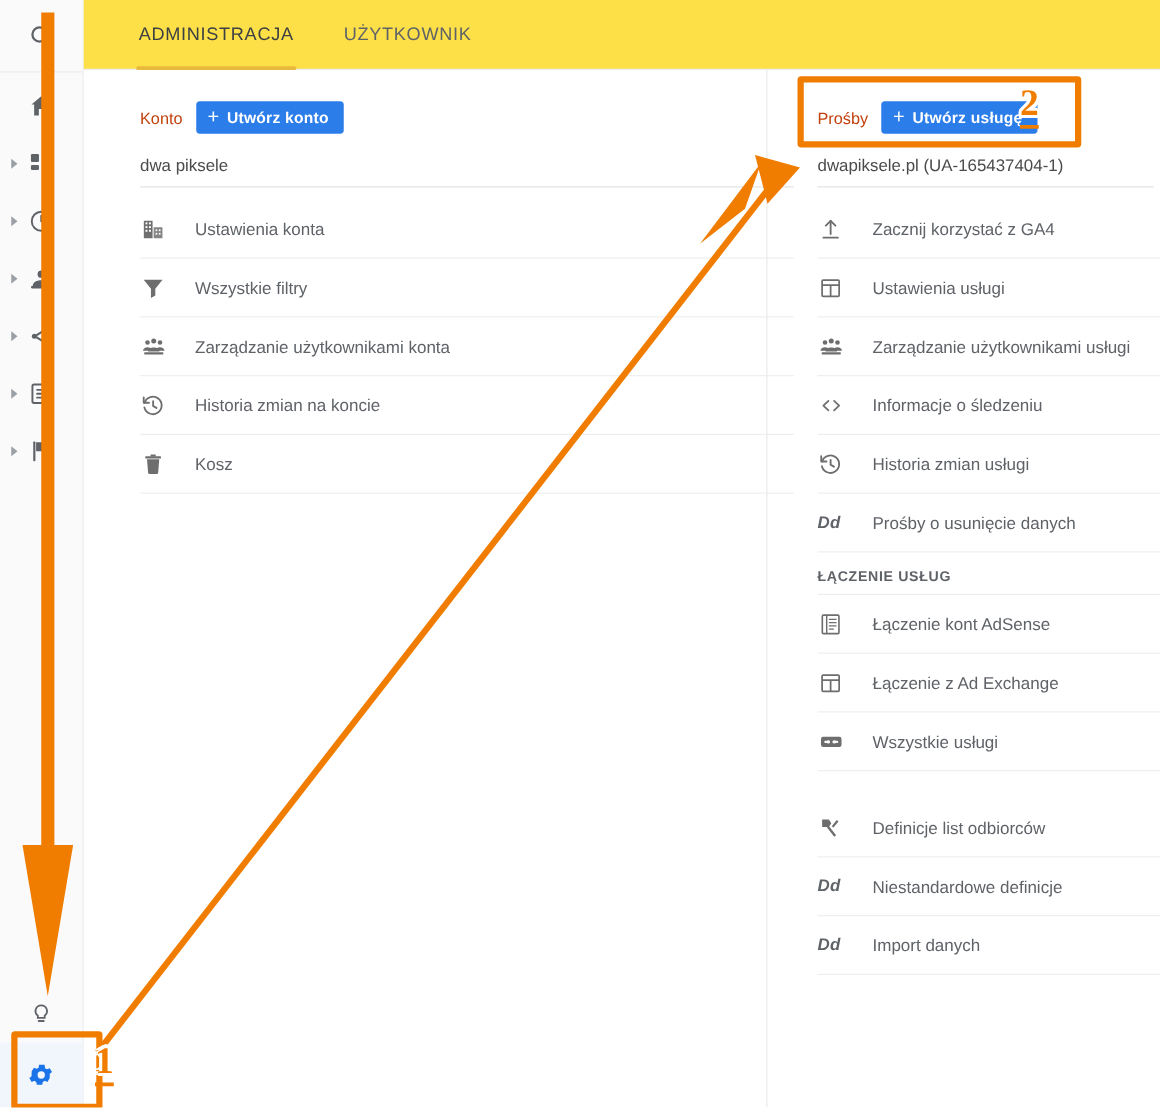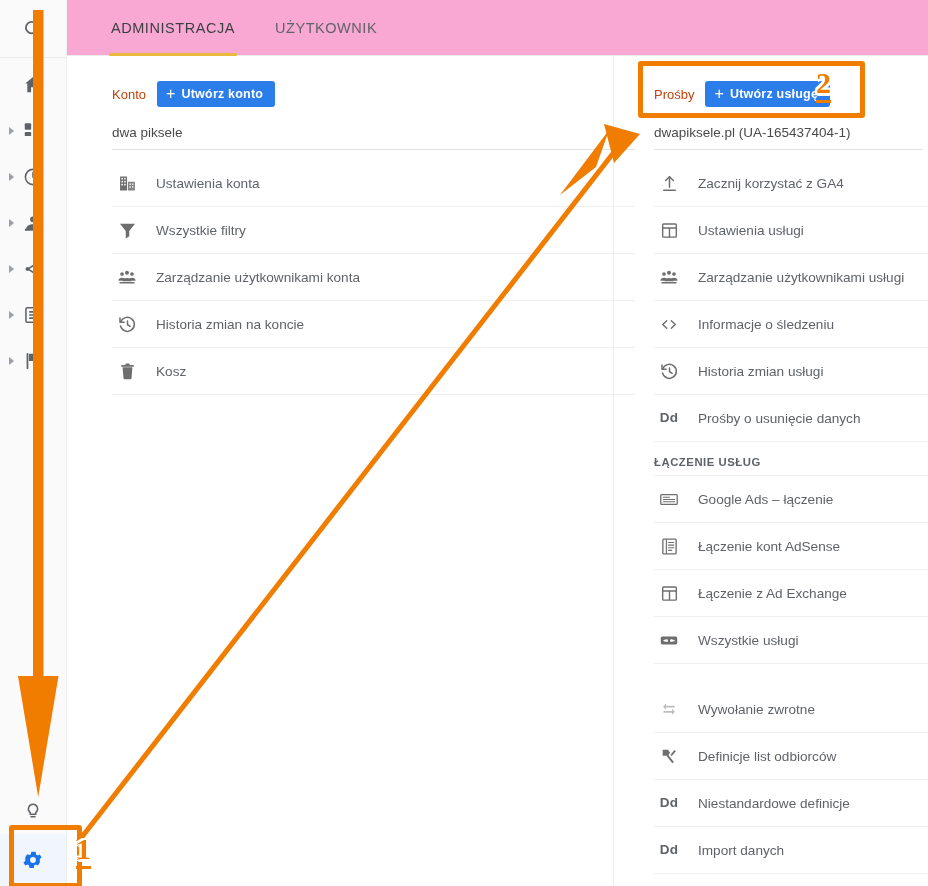--- a/index.html
+++ b/index.html
@@ -40,21 +40,21 @@
   .rail-bottom{position:absolute;left:0;bottom:0;width:66px;}
   .rail-bottom .rail-item{height:44px;}
   .gear-cell{
     position:relative;height:52px;display:flex;align-items:center;justify-content:center;
     background:#f1f6fd;
   }
 
   
   .tabs{
     position:absolute;left:67px;top:0;right:0;height:56px;
-    background:#f9a8d4;border-bottom:1px solid #ececec;
+    background:#fde047;border-bottom:1px solid #ececec;
     box-sizing:border-box;
   }
   .tab{
     position:absolute;top:0;height:56px;display:flex;align-items:center;
     font-size:14.5px;letter-spacing:.55px;color:#5f6368;
     padding:0 2px;
   }
   .tab.active{color:#3c4043;}
   .tab-underline{
     position:absolute;left:0;right:0;bottom:0;height:3px;border-radius:2px;
@@ -98,21 +98,21 @@
   .menu{margin-top:10px;}
   .col-account .menu{margin-left:45px;margin-right:-22px;}
   .col-property .menu{margin-left:40px;margin-right:0;}
   .mitem{
     display:flex;align-items:center;height:46px;
     border-bottom:1px solid #efefef;
     font-size:13.6px;color:#5f6368;cursor:pointer;
   }
   .mico{
     width:30px;min-width:30px;height:22px;display:flex;align-items:center;
-    justify-content:center;margin-right:14px;color:#6e6e6e;
+    justify-content:flex-start;margin-right:14px;color:#6e6e6e;font-style:italic;
   }
   .mico svg{display:block;}
   .dd{
     font-size:13.5px;font-weight:bold;color:#5f6368;letter-spacing:.2px;
     line-height:22px;
   }
   .group-head{
     font-size:11.3px;font-weight:bold;letter-spacing:.55px;color:#5f6368;
     padding:14px 0 7px 0;border-bottom:1px solid #efefef;
   }
@@ -415,29 +415,20 @@
 
       <div class="mitem">
         <span class="mico">
             <span class="dd">Dd</span>
           </span>
         <span>Prośby o usunięcie danych</span>
       </div>
 
       <div class="group-head">ŁĄCZENIE USŁUG</div>
 
-      <div class="mitem">
-        <span class="mico">
-          <svg width="22" height="21" viewBox="0 0 24 24" fill="none" stroke="#6e6e6e" stroke-width="1.5">
-            <rect x="2.6" y="6.4" width="18.8" height="11.2" rx="1"></rect>
-            <path d="M5 9.4h8M5 12h14M5 14.6h14" stroke-width="1.3"></path>
-          </svg>
-        </span>
-        <span>Google Ads – łączenie</span>
-      </div>
 
       <div class="mitem">
         <span class="mico">
           <svg width="21" height="21" viewBox="0 0 24 24" fill="none" stroke="#6e6e6e" stroke-width="1.5">
             <rect x="4.4" y="3.6" width="15.2" height="16.8" rx="1"></rect>
             <path d="M8.4 3.6v16.8" stroke-width="1.3"></path>
             <path d="M10.4 7.4h7M10.4 10.4h7M10.4 13.4h7M10.4 16.4h4.6" stroke-width="1.2"></path>
           </svg>
         </span>
         <span>Łączenie kont AdSense</span>
@@ -463,31 +454,20 @@
             <circle cx="9.3" cy="12" r="1.5"></circle>
                 <circle cx="14.7" cy="12" r="1.5"></circle>
               </g>
           </svg>
         </span>
         <span>Wszystkie usługi</span>
       </div>
 
       <div class="spacer-row"></div>
 
-      <div class="mitem">
-        <span class="mico">
-          <svg width="22" height="21" viewBox="0 0 24 24" fill="#bdbdbd">
-            <path d="M6.2 7.6h11.4a1 1 0 0 1 0 2H6.2z"></path>
-            <path d="M8.6 5.2 5.2 8.6l3.4 3.4z"></path>
-            <path d="M17.8 13.6H6.4a1 1 0 0 0 0 2h11.4z"></path>
-            <path d="M15.4 11.2l3.4 3.4-3.4 3.4z"></path>
-          </svg>
-        </span>
-        <span>Wywołanie zwrotne</span>
-      </div>
 
       <div class="mitem">
         <span class="mico">
           <svg width="21" height="21" viewBox="0 0 24 24" fill="#6e6e6e">
             <path d="M4.2 4.2h6.2l2.2 3.4-2.2 3.4H4.2z"></path>
             <path d="M10.4 10 17 18.4l-1.7 1.4-6.6-8.4z"></path>
             <path d="M17.6 4.6 13 10.2l1.6 1.3 4.6-5.6z"></path>
           </svg>
         </span>
         <span>Definicje list odbiorców</span>

